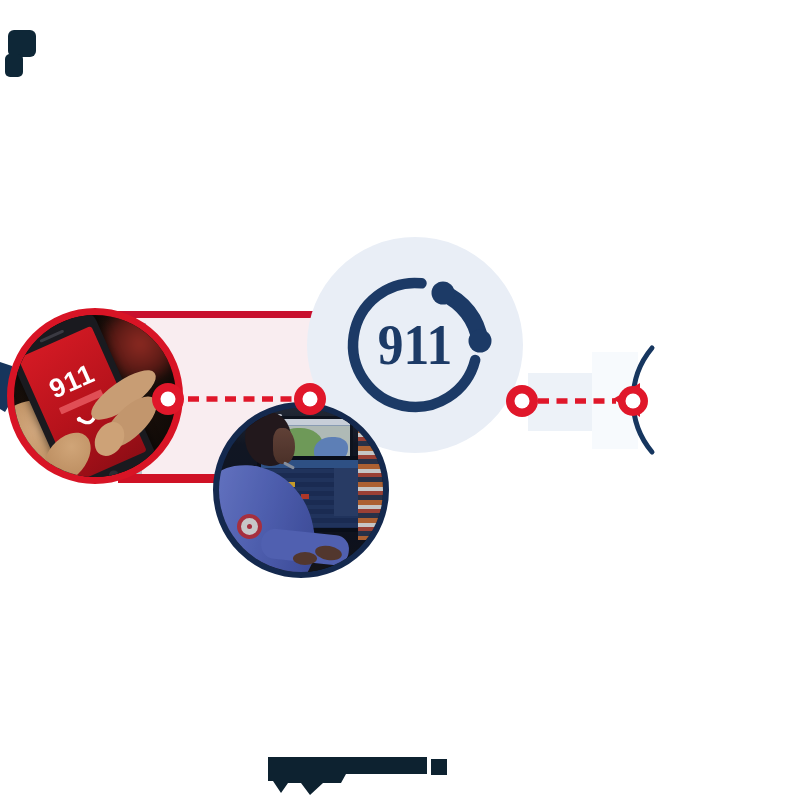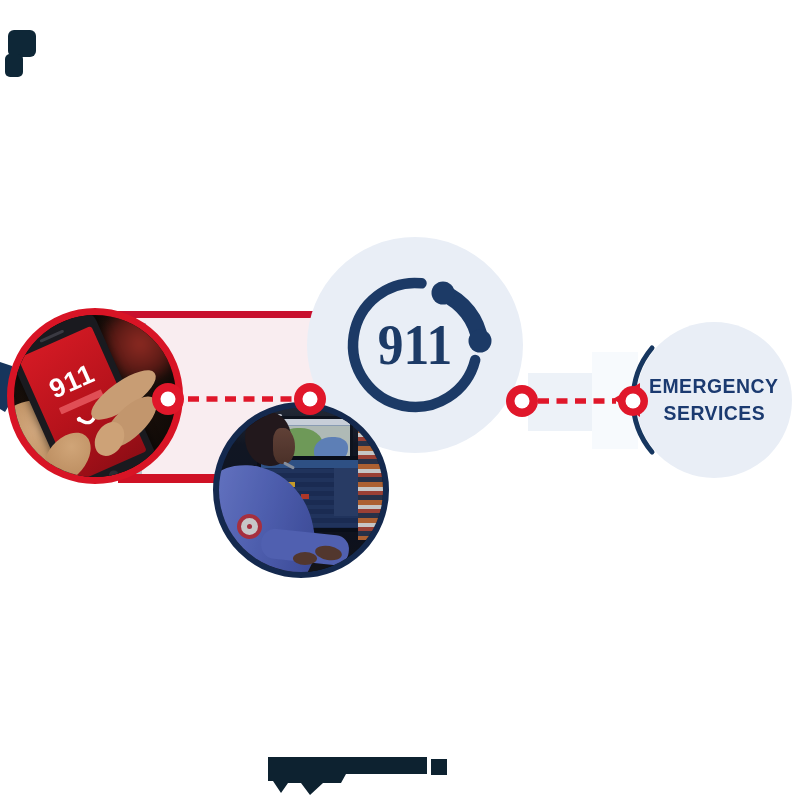--- a/index.html
+++ b/index.html
@@ -188,24 +188,20 @@
     <div class="abs bun"></div>
     <div class="abs hair"></div>
     <div class="abs face"></div>
     <div class="abs mic"></div>
     <div class="abs arm"></div>
     <div class="abs hand" style="left:96px;top:138px;width:27px;height:14px;transform:rotate(10deg);"></div>
     <div class="abs hand" style="left:74px;top:144px;width:24px;height:13px;"></div>
     <div class="abs tint"></div>
   </div>
 
-  <div class="abs circle services">
-    <div class="svc-line">EMERGENCY</div>
-    <div class="svc-line">SERVICES</div>
-  </div>
 
   <svg class="layer" viewBox="0 0 800 800">
     <path d="M652,348 A81,81 0 0 0 652,452" fill="none" stroke="#16365f" stroke-width="5" stroke-linecap="round"></path>
     <line x1="188" y1="399" x2="292" y2="399" stroke="#e0172a" stroke-width="5.5" stroke-dasharray="11 7.5"></line>
     <line x1="538" y1="401" x2="616" y2="401" stroke="#e0172a" stroke-width="5.5" stroke-dasharray="11 7.5"></line>
     <path d="M613,399 L640,383 L640,417 Z" fill="#e0172a"></path>
     <g>
       <circle cx="168" cy="399" r="16" fill="#e0172a"></circle>
         <circle cx="168" cy="399" r="7.5" fill="#ffffff"></circle>
     </g>

